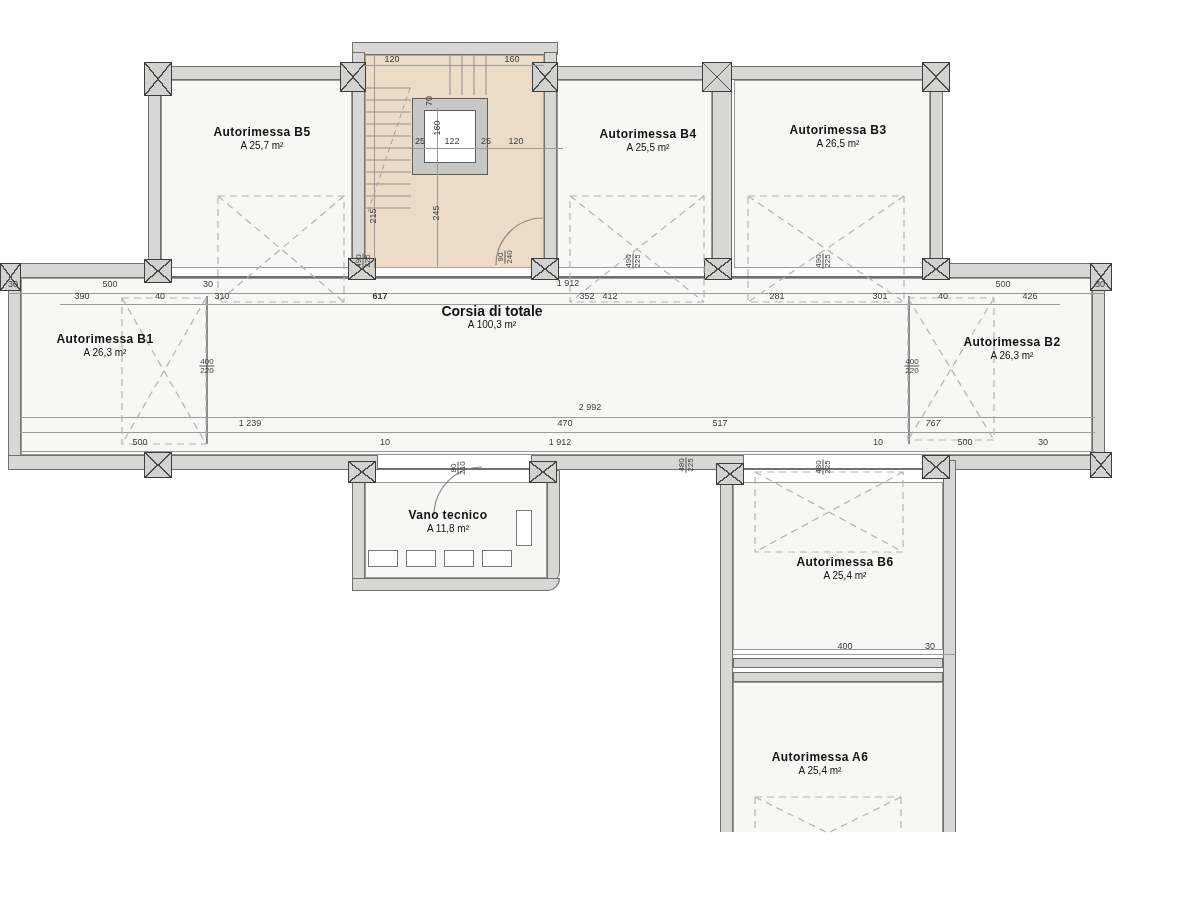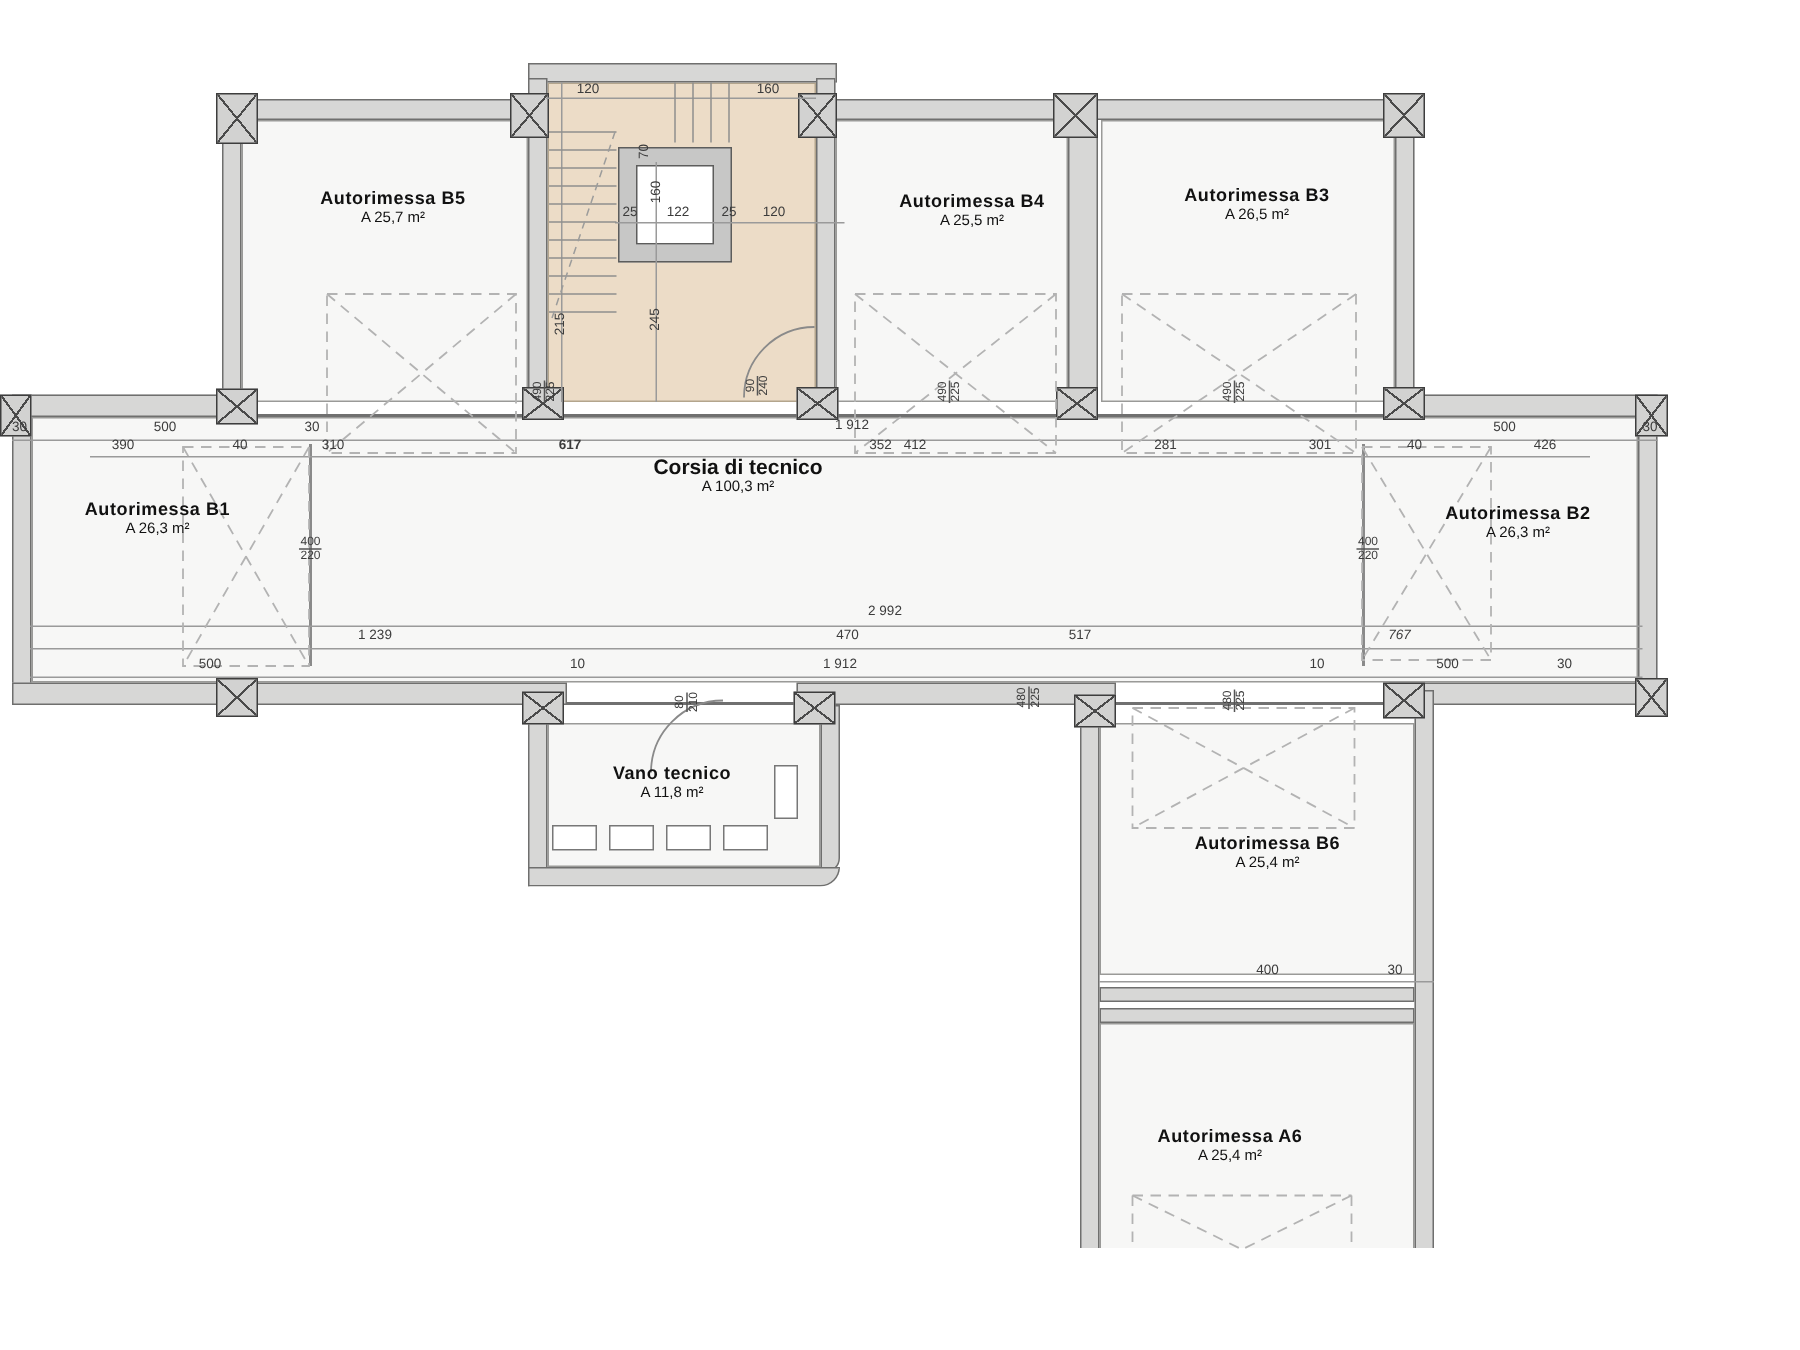--- a/index.html
+++ b/index.html
@@ -169,21 +169,21 @@
         <line x1="486" y1="55" x2="486" y2="95"></line>
     </g>
     <line x1="368" y1="212" x2="410" y2="88" stroke="#9c9c9b" stroke-width="1" stroke-dasharray="5 4"></line>
     <g stroke="#8a8a8a" stroke-width="1.2" fill="none">
       <path d="M496,265 A47,47 0 0 1 543,218"></path>
       <path d="M434,515 A48,48 0 0 1 482,467"></path>
     </g>
   </svg>
 
   <div class="corsia" id="corsia-label" style="left: 492px; top: 303px;">
-    <span class="rn">Corsia di tecnico</span>
+    <span class="rn">Corsia di totale</span>
     <span class="ra">A 100,3 m²</span>
   </div>
 
   <div id="rooms-layer">
       <div class="room-label" style="left: 262px; top: 138px;">
         <span class="rn">Autorimessa B5</span>
         <span class="ra">A 25,7 m²</span>
       </div>
       <div class="room-label" style="left: 648px; top: 140px;">
         <span class="rn">Autorimessa B4</span>

